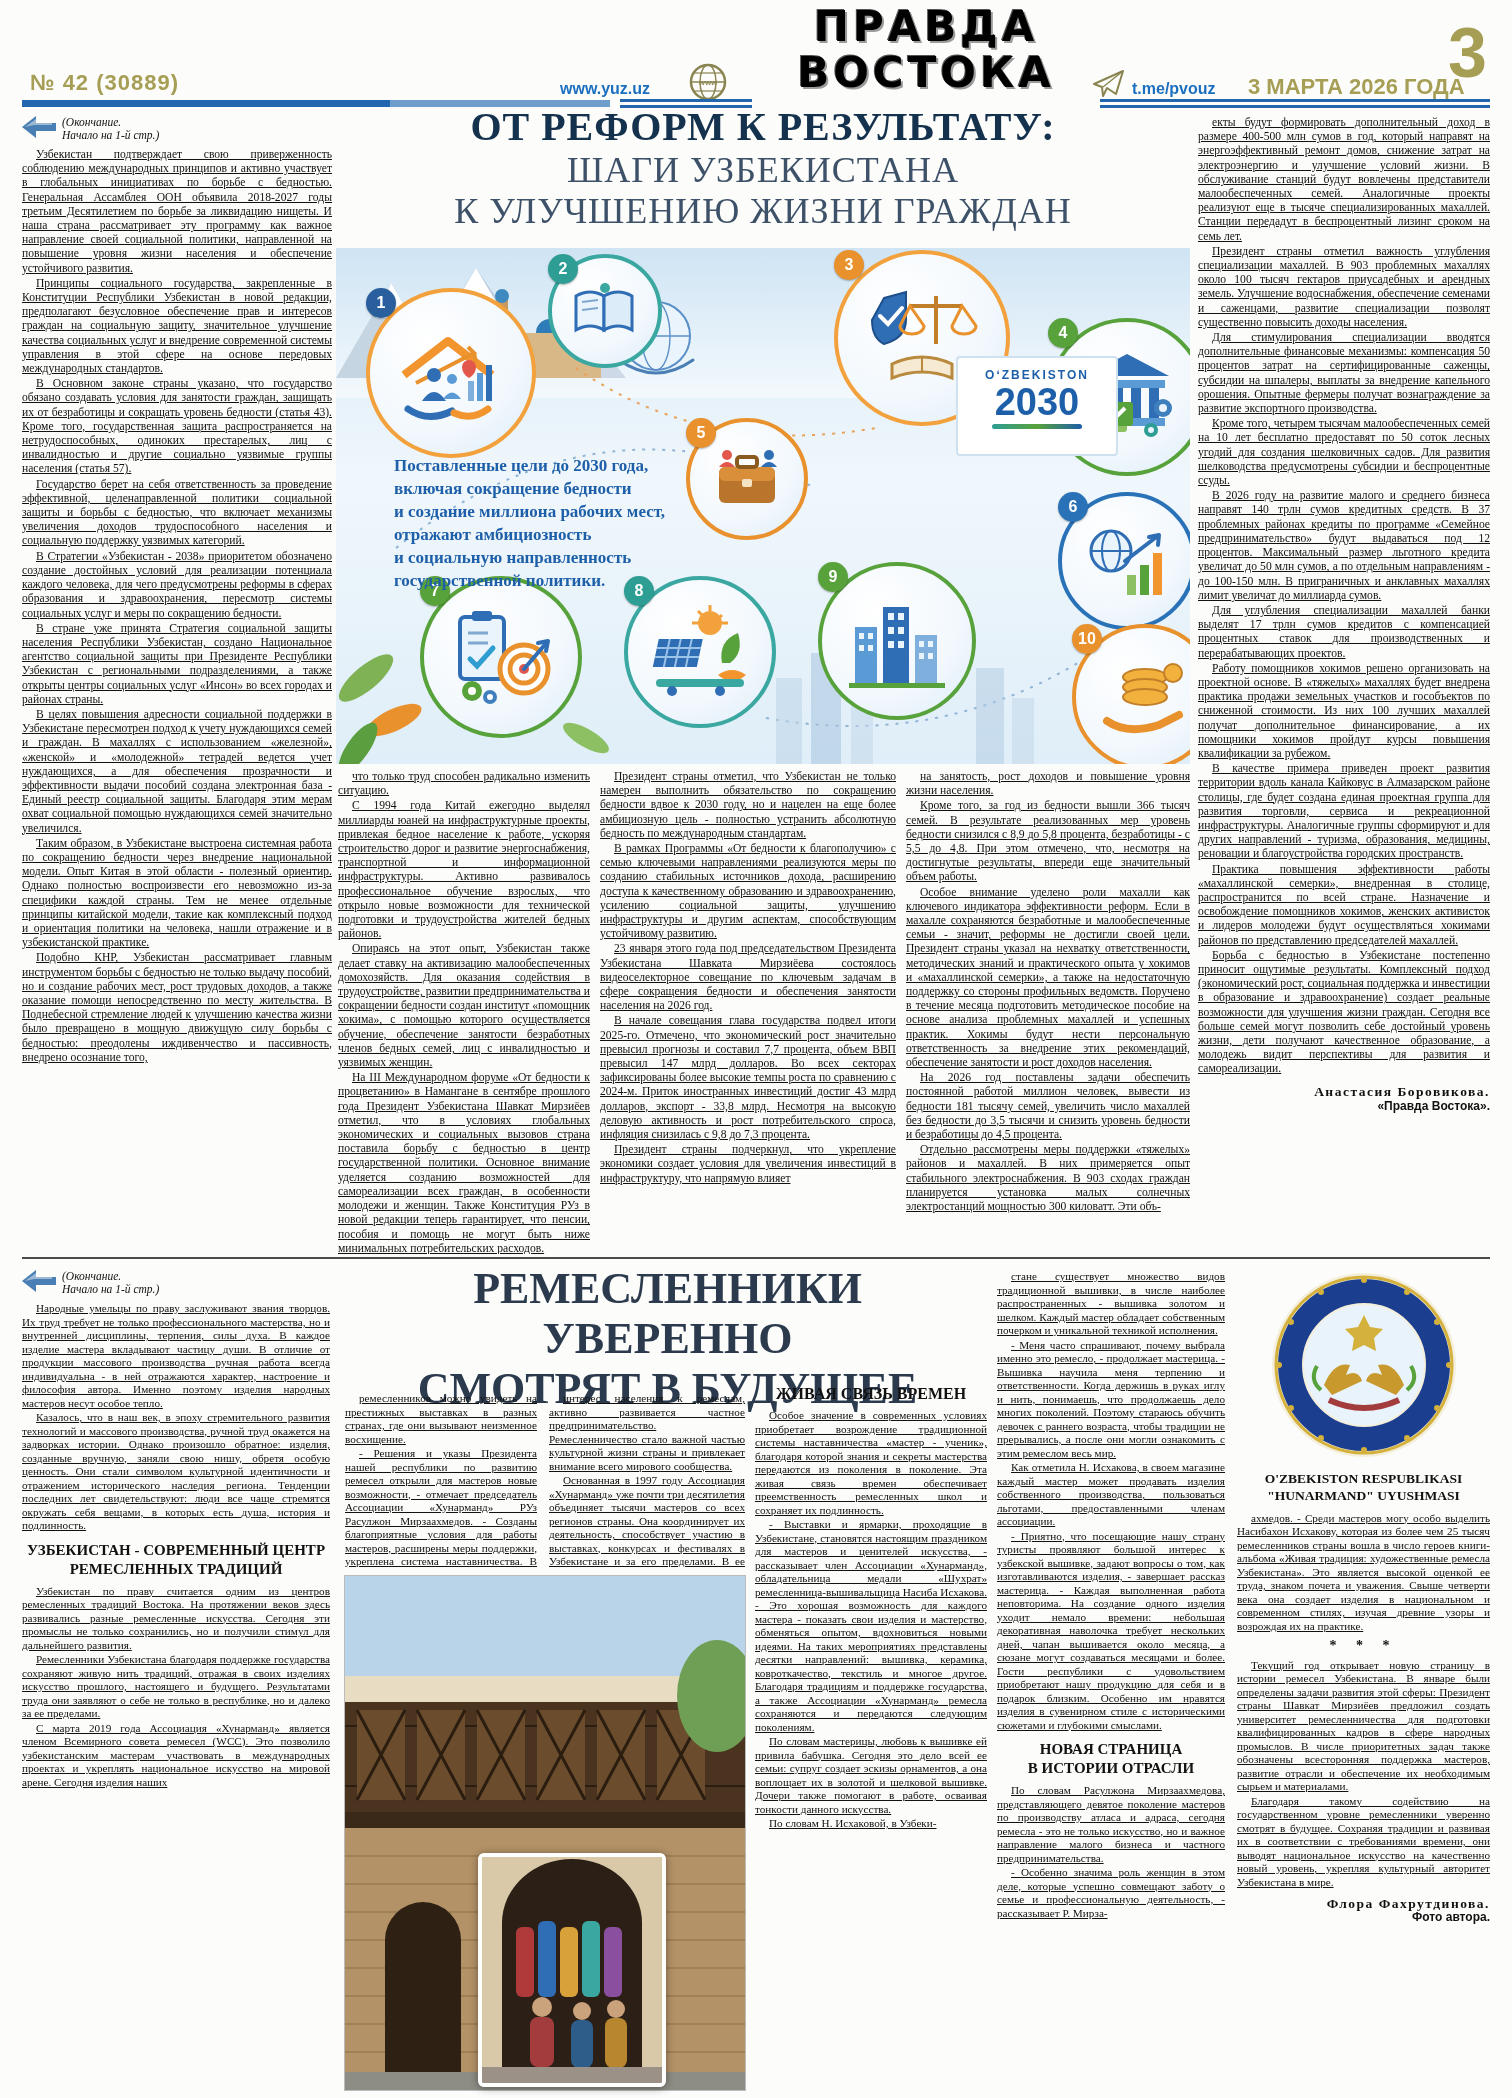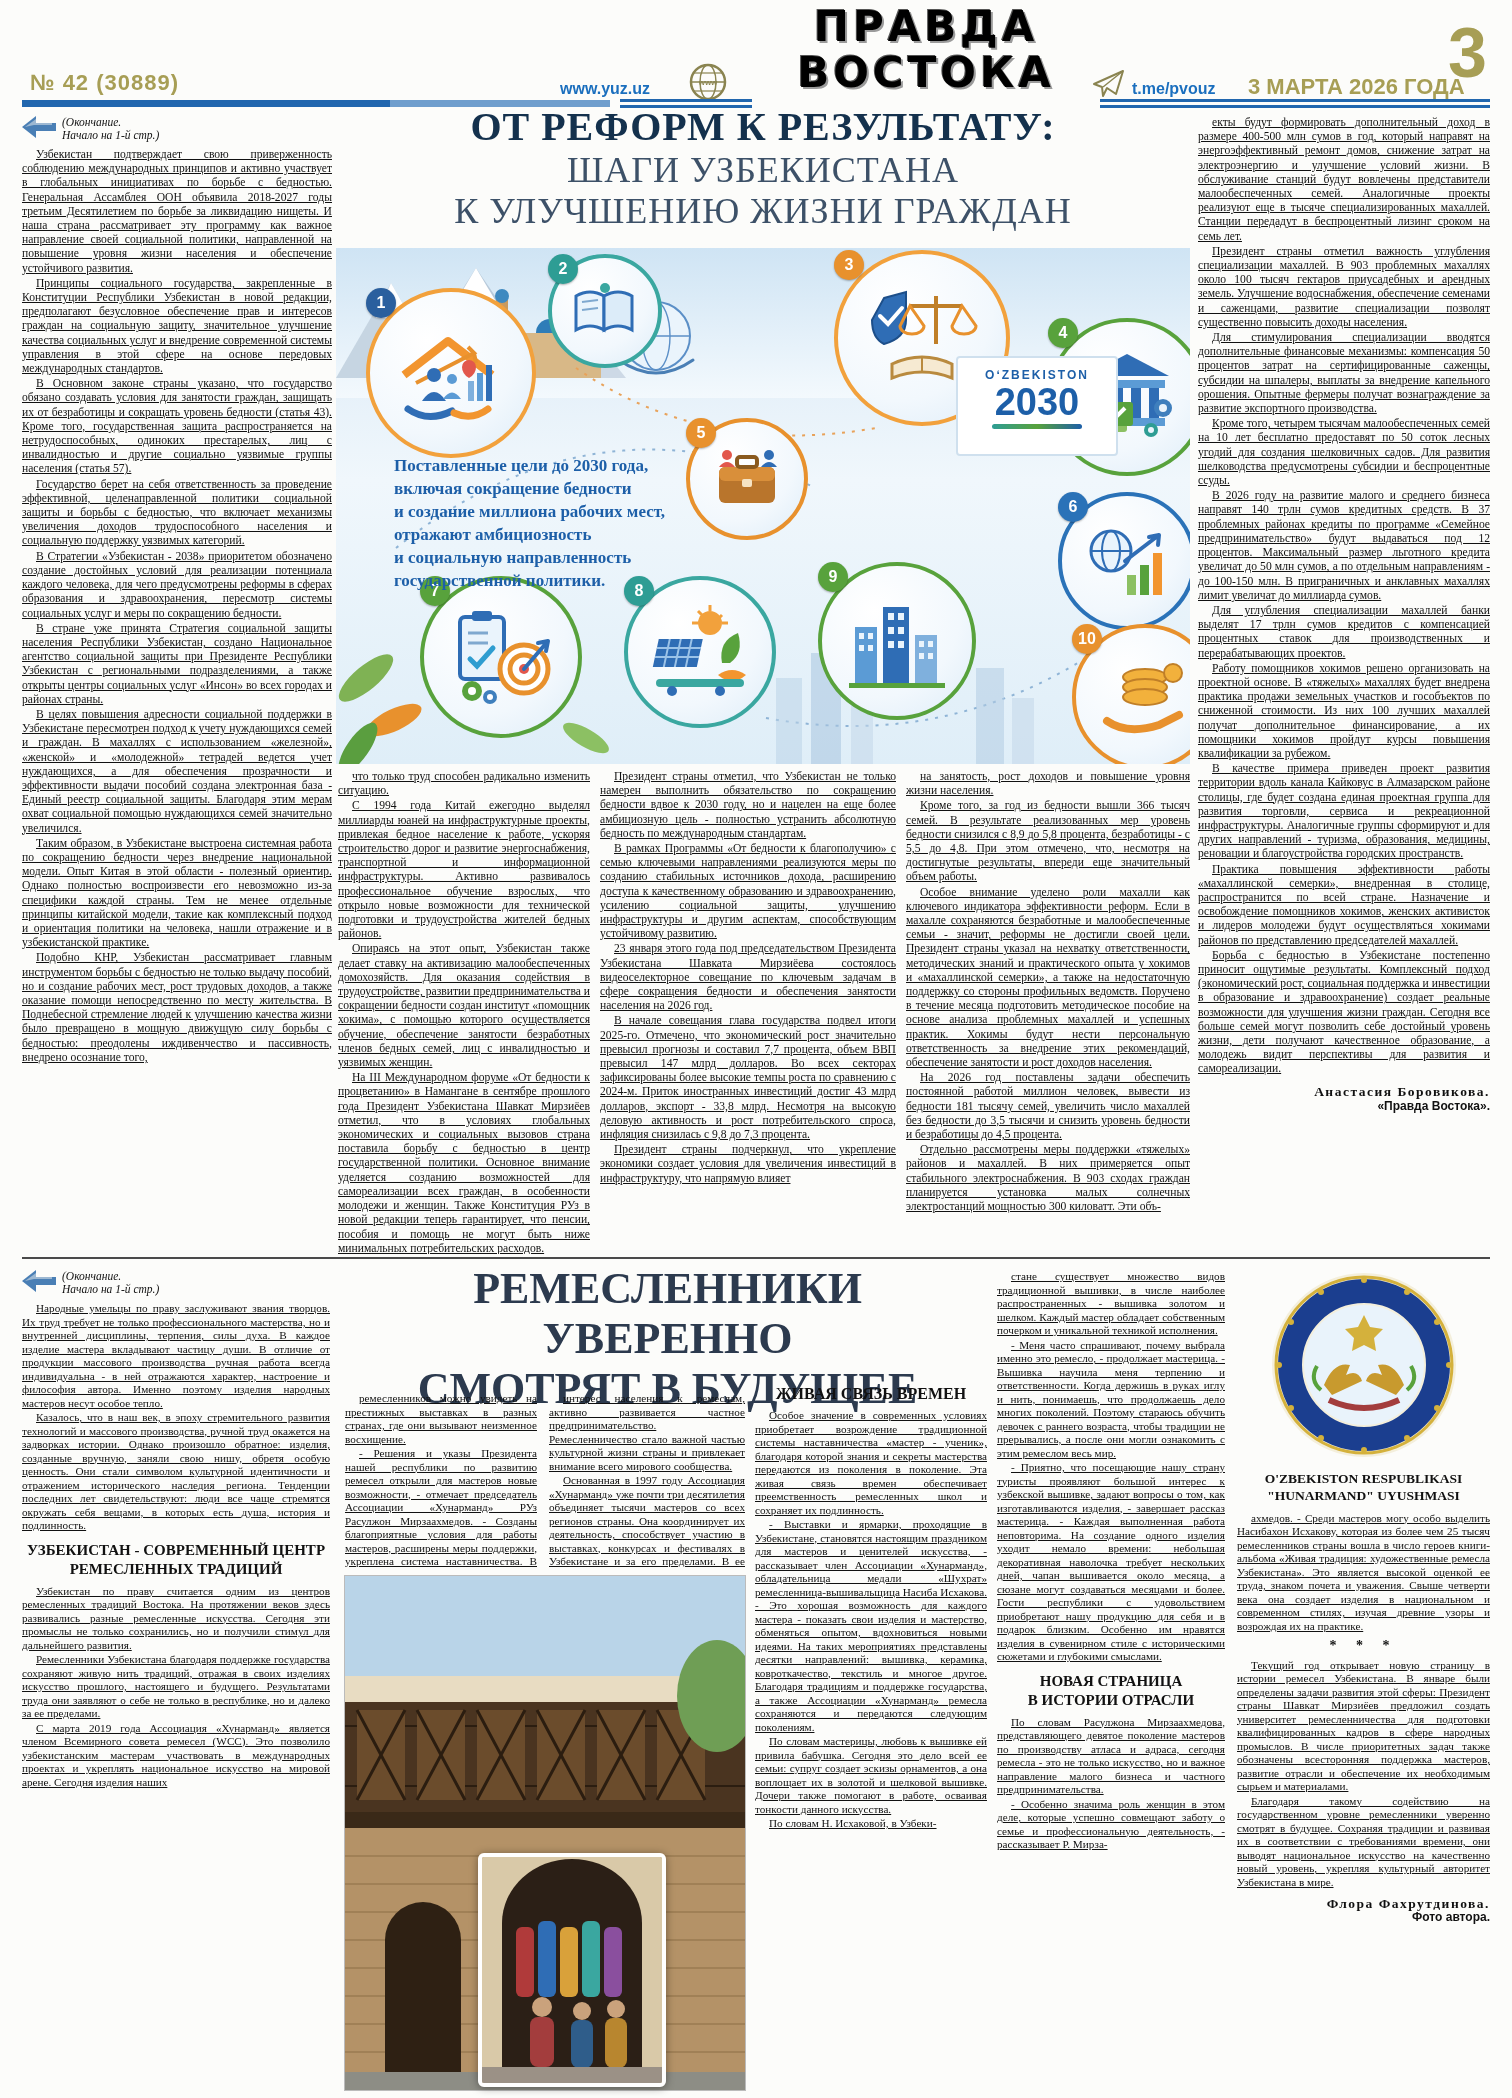--- a/index.html
+++ b/index.html
@@ -540,20 +540,21 @@
         <p>- Выставки и ярмарки, проходящие в Узбекистане, становятся настоящим праздником для мастеров и ценителей искусства, - рассказывает член Ассоциации «Хунарманд», обладательница медали «Шухрат» ремесленница-вышивальщица Насиба Исхакова. - Это хорошая возможность для каждого мастера - показать свои изделия и мастерство, обменяться опытом, вдохновиться новыми идеями. На таких мероприятиях представлены десятки направлений: вышивка, керамика, ковроткачество, текстиль и многое другое. Благодаря традициям и поддержке государства, а также Ассоциации «Хунарманд» ремесла сохраняются и передаются следующим поколениям.</p>
         <p>По словам мастерицы, любовь к вышивке ей привила бабушка. Сегодня это дело всей ее семьи: супруг создает эскизы орнаментов, а она воплощает их в золотой и шелковой вышивке. Дочери также помогают в работе, осваивая тонкости данного искусства.</p>
         <p>По словам Н. Исхаковой, в Узбеки-</p>
       </div>
   </div>
 
   <div class="col a2txt" style="left:997px;top:1270px;width:228px;height:820px;">
     <div>
         <p>стане существует множество видов традиционной вышивки, в числе наиболее распространенных - вышивка золотом и шелком. Каждый мастер обладает собственным почерком и уникальной техникой исполнения.</p>
         <p>- Меня часто спрашивают, почему выбрала именно это ремесло, - продолжает мастерица. - Вышивка научила меня терпению и ответственности. Когда держишь в руках иглу и нить, понимаешь, что продолжаешь дело многих поколений. Поэтому стараюсь обучить девочек с раннего возраста, чтобы традиции не прерывались, а после они могли ознакомить с этим ремеслом весь мир.</p>
+        <p>Как отметила Н. Исхакова, в своем магазине каждый мастер может продавать изделия собственного производства, пользоваться льготами, предоставленными членам ассоциации.</p>
         <p>- Приятно, что посещающие нашу страну туристы проявляют большой интерес к узбекской вышивке, задают вопросы о том, как изготавливаются изделия, - завершает рассказ мастерица. - Каждая выполненная работа неповторима. На создание одного изделия уходит немало времени: небольшая декоративная наволочка требует нескольких дней, чапан вышивается около месяца, а сюзане могут создаваться месяцами и более. Гости республики с удовольствием приобретают нашу продукцию для себя и в подарок близким. Особенно им нравятся изделия в сувенирном стиле с историческими сюжетами и глубокими смыслами.</p>
       </div>
     <div class="subhead pre" style="white-space: pre-line;">НОВАЯ СТРАНИЦА
 В ИСТОРИИ ОТРАСЛИ</div>
     <div>
         <p>По словам Расулжона Мирзаахмедова, представляющего девятое поколение мастеров по производству атласа и адраса, сегодня ремесла - это не только искусство, но и важное направление малого бизнеса и частного предпринимательства.</p>
         <p>- Особенно значима роль женщин в этом деле, которые успешно совмещают заботу о семье и профессиональную деятельность, - рассказывает Р. Мирза-</p>
       </div>
   </div>
 

